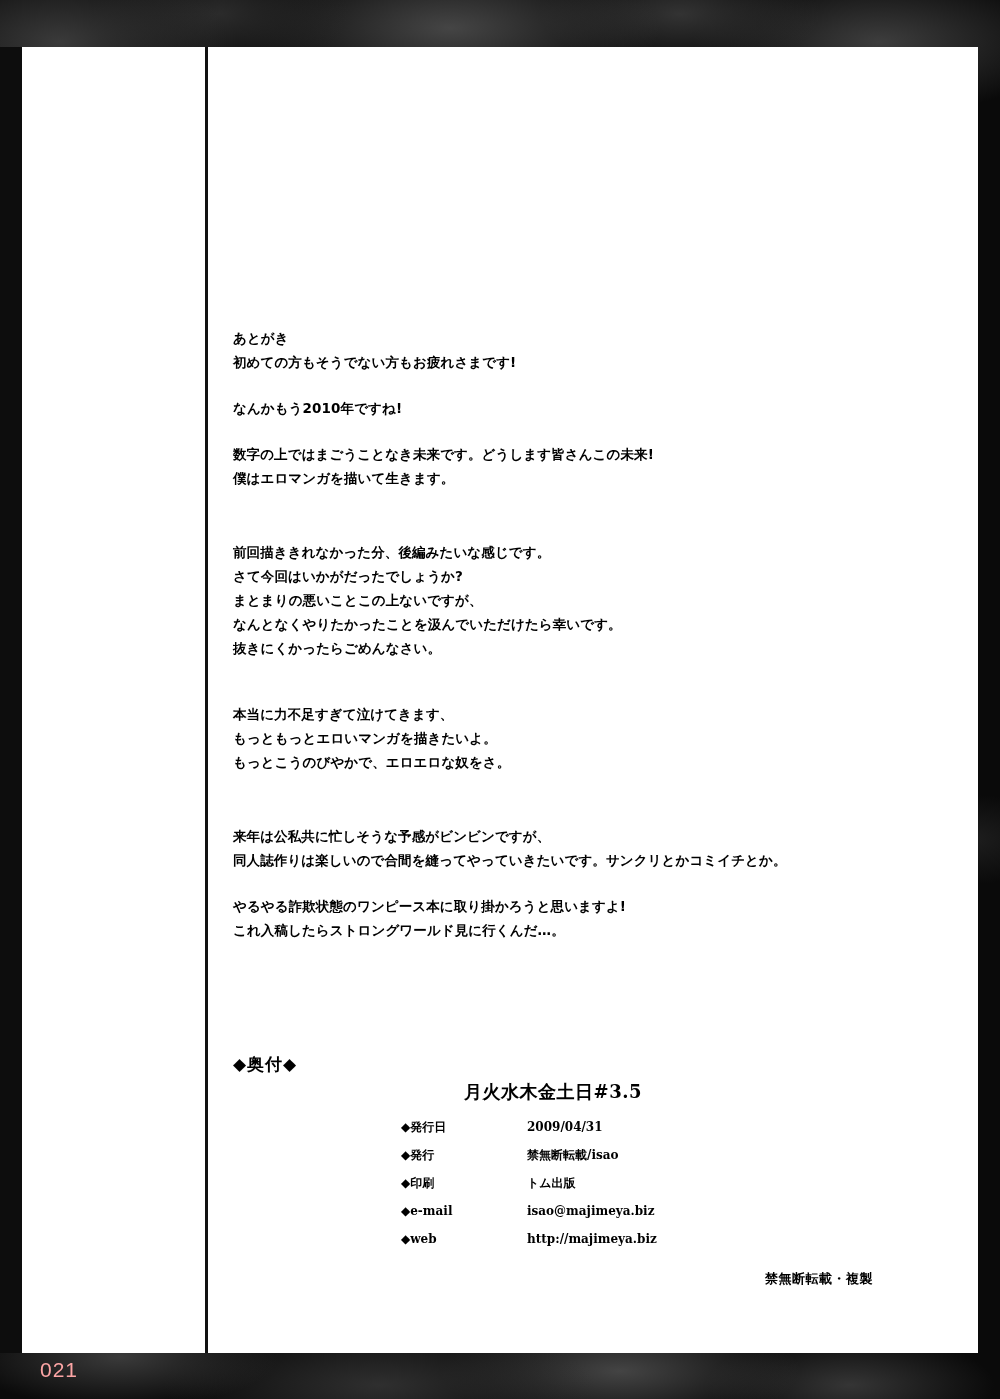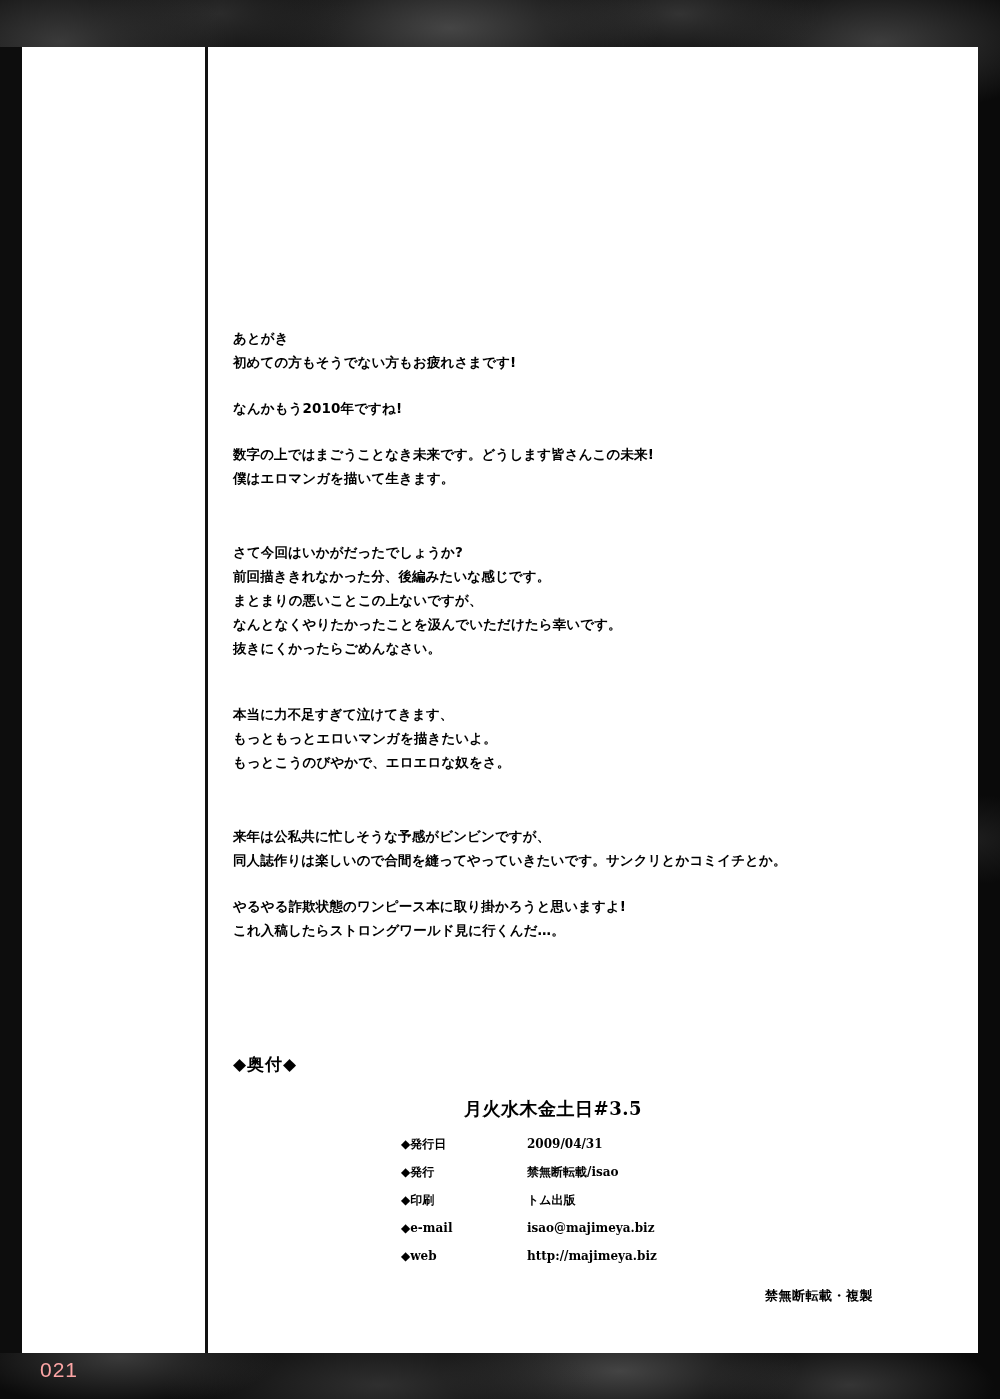--- a/index.html
+++ b/index.html
@@ -99,21 +99,21 @@
     text-align: left;
     font-size: 17px;
     line-height: 24px;
     letter-spacing: 1px;
   }
   .colophon-subtitle {
     text-align: center;
     font-size: 18px;
     line-height: 26px;
     letter-spacing: 0.5px;
-    margin-top: 20px;
+    margin-top: 3px;
   }
   .colophon-rows {
     margin-top: 8px;
     margin-left: 168px;
   }
   .colophon-row {
     display: flex;
     font-size: 12px;
     line-height: 28px;
     white-space: nowrap;
@@ -156,22 +156,22 @@
 
 <div class="afterword">
   <p>あとがき</p>
   <p>初めての方もそうでない方もお疲れさまです!</p>
   <div class="gap-sm"></div>
   <p>なんかもう2010年ですね!</p>
   <div class="gap-sm"></div>
   <p>数字の上ではまごうことなき未来です。どうします皆さんこの未来!</p>
   <p>僕はエロマンガを描いて生きます。</p>
   <div class="gap-lg"></div>
+  <p>前回描ききれなかった分、後編みたいな感じです。</p>
   <p>さて今回はいかがだったでしょうか?</p>
-  <p>前回描ききれなかった分、後編みたいな感じです。</p>
   <p>まとまりの悪いことこの上ないですが、</p>
   <p>なんとなくやりたかったことを汲んでいただけたら幸いです。</p>
   <p>抜きにくかったらごめんなさい。</p>
   <div class="gap-md"></div>
   <p>本当に力不足すぎて泣けてきます、</p>
   <p>もっともっとエロいマンガを描きたいよ。</p>
   <p>もっとこうのびやかで、エロエロな奴をさ。</p>
   <div class="gap-lg"></div>
   <p>来年は公私共に忙しそうな予感がビンビンですが、</p>
   <p>同人誌作りは楽しいので合間を縫ってやっていきたいです。サンクリとかコミイチとか。</p>

